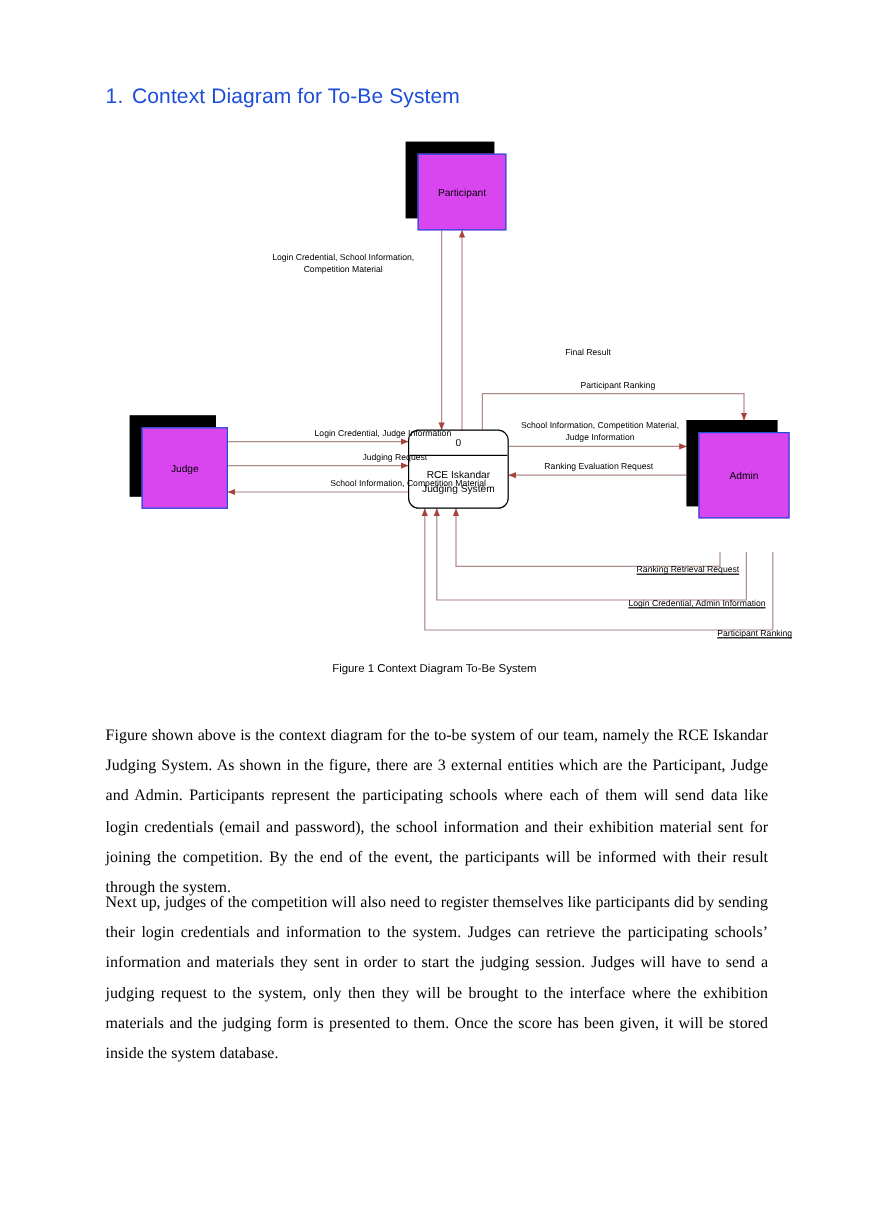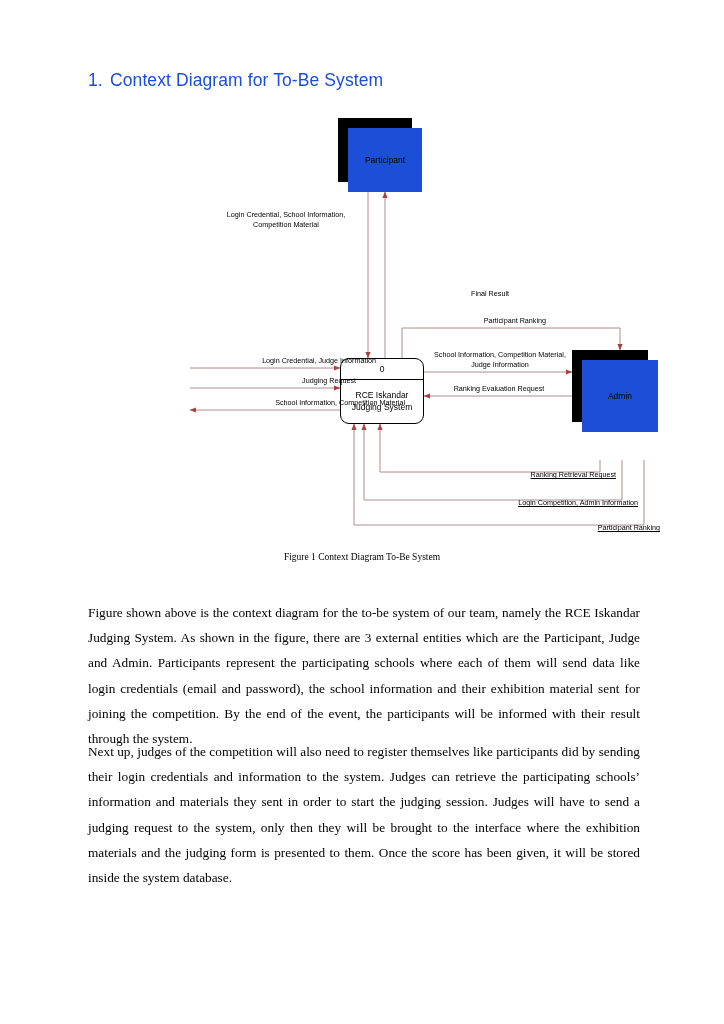--- a/index.html
+++ b/index.html
@@ -60,21 +60,21 @@
     height: 100%;
     background: #000000;
   }
   .entity .face {
     position: absolute;
     left: 0;
     top: 0;
     width: 100%;
     height: 100%;
     box-sizing: border-box;
-    background: #1d4ed8;
+    background: #d946ef;
     border: 1px solid #1d4ed8;
     display: flex;
     align-items: center;
     justify-content: center;
   }
   .entity .face span {
     font-family: "Liberation Sans", sans-serif;
     font-size: 8.5px;
     color: #000000;
   }
@@ -131,21 +131,21 @@
     overflow: visible;
   }
 
   
   .figure-caption {
     position: absolute;
     left: 0;
     top: 552px;
     width: 724px;
     text-align: center;
-    font-family: Liberation Serif, serif;
+    font-family: Liberation Sans, sans-serif;
     font-size: 9.5px;
     color: #000000;
   }
 
   
   .body-text {
     position: absolute;
     left: 88px;
     width: 552px;
     font-family: "Liberation Serif", serif;
@@ -201,20 +201,26 @@
       </g>
     </svg>
 
     <div class="entity" style="left:348px; top:18px; width:74px; height:64px;">
       <div class="shadow"></div>
       <div class="face">
         <span>Participant</span>
       </div>
     </div>
 
+    <div class="entity" style="left:118px; top:246px; width:72px; height:68px;">
+      <div class="shadow"></div>
+      <div class="face">
+        <span>Judge</span>
+      </div>
+    </div>
 
     <div class="entity" style="left:582px; top:250px; width:76px; height:72px;">
       <div class="shadow"></div>
       <div class="face">
         <span>Admin</span>
       </div>
     </div>
 
     <div class="process" style="left:340px; top:248px; width:84px; height:66px;">
       <div class="pnum">0</div>
@@ -235,21 +241,21 @@
 
     <div class="flabel left" style="left:200px; top:288px; width:190px;margin-left:15px;">School Information, Competition Material</div>
 
     <div class="flabel center" style="left:424px; top:240px; width:152px;">School Information, Competition Material,
 Judge Information</div>
 
     <div class="flabel center" style="left:424px; top:274px; width:150px;">Ranking Evaluation Request</div>
 
     <div class="flabel right" style="left:420px; top:360px; width:196px;">Ranking Retrieval Request</div>
 
-    <div class="flabel right" style="left:420px; top:388px; width:218px;">Login Competition, Admin Information</div>
+    <div class="flabel right" style="left:420px; top:388px; width:218px;">Login Credential, Admin Information</div>
 
     <div class="flabel right" style="left:420px; top:413px; width:240px;">Participant Ranking</div>
 
   </div>
 
   <div class="figure-caption">Figure 1 Context Diagram To-Be System</div>
 
   <div class="body-text" id="para-1">Figure shown above is the context diagram for the to-be system of our team, namely the RCE Iskandar Judging System. As shown in the figure, there are 3 external entities which are the Participant, Judge and Admin. Participants represent the participating schools where each of them will send data like login credentials (email and password), the school information and their exhibition material sent for joining the competition. By the end of the event, the participants will be informed with their result through the system.</div>
   <div class="body-text" id="para-2">Next up, judges of the competition will also need to register themselves like participants did by sending their login credentials and information to the system. Judges can retrieve the participating schools’ information and materials they sent in order to start the judging session. Judges will have to send a judging request to the system, only then they will be brought to the interface where the exhibition materials and the judging form is presented to them. Once the score has been given, it will be stored inside the system database.</div>
 

